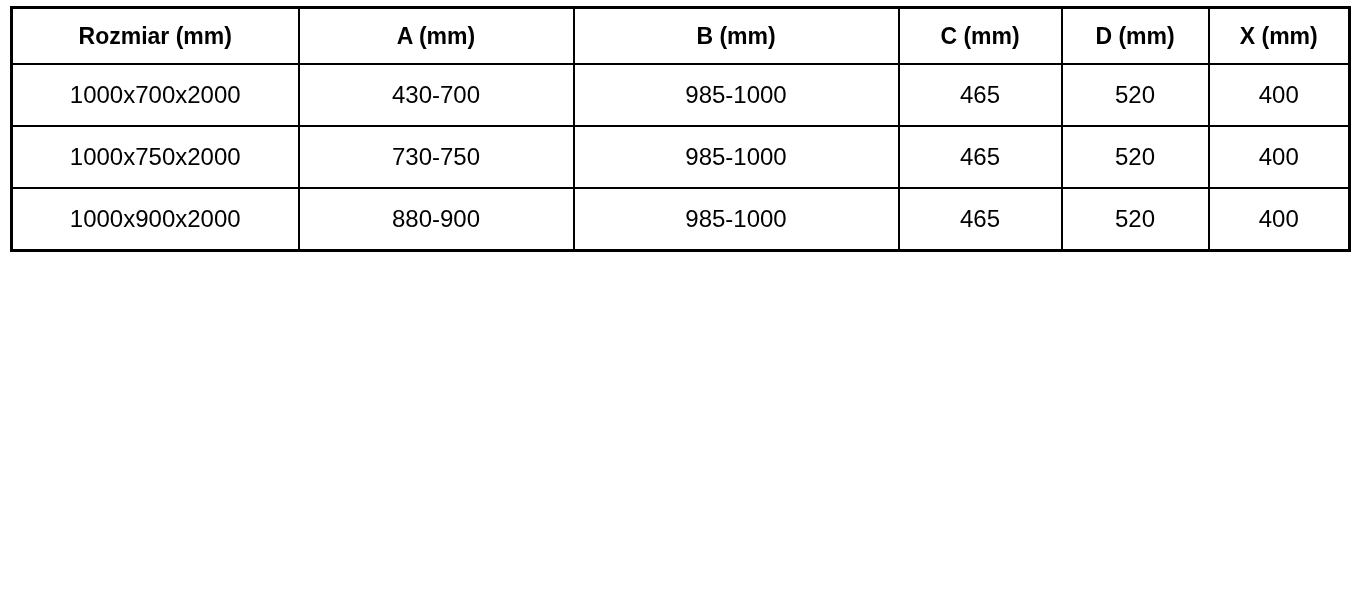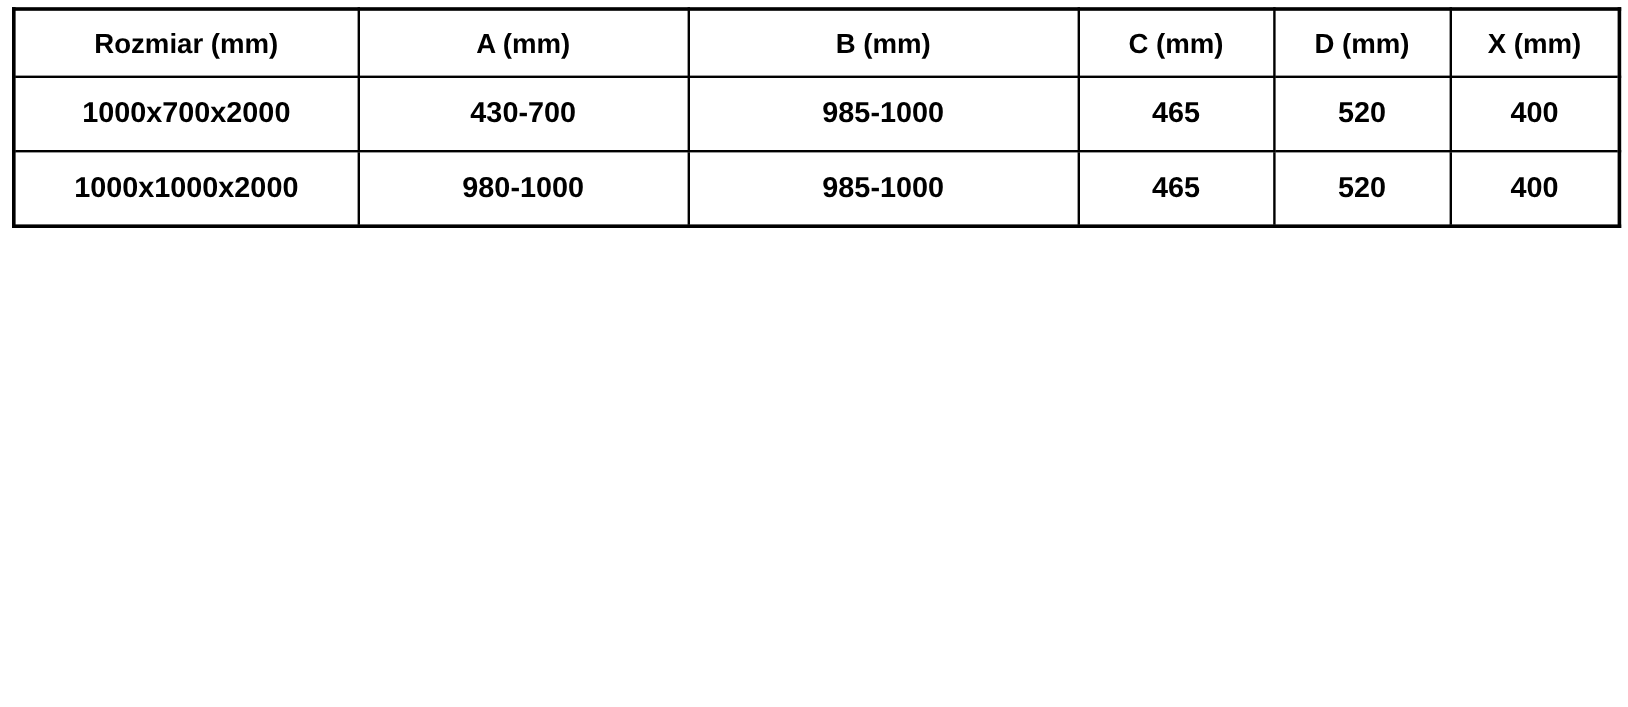--- a/index.html
+++ b/index.html
@@ -34,21 +34,21 @@
     white-space: nowrap;
   }
   table.size-table th {
     height: 54px;
     font-size: 23px;
     font-weight: bold;
   }
   table.size-table td {
     height: 60px;
     font-size: 24px;
-    font-weight: bold;
+    font-weight: normal;
     margin-top: 45px;
   }
   col.c-rozmiar { width: 287px; }
   col.c-a       { width: 275px; }
   col.c-b       { width: 325px; }
   col.c-c       { width: 163px; }
   col.c-d       { width: 147px; }
   col.c-x       { width: 141px; }
 </style>
 </head>
@@ -76,21 +76,29 @@
   <tbody>
       <tr>
         <td>1000x700x2000</td>
         <td>430-700</td>
         <td>985-1000</td>
         <td>465</td>
         <td>520</td>
         <td>400</td>
       </tr>
       <tr>
-        <td>1000x1000x2000</td>
-        <td>980-1000</td>
+        <td>1000x750x2000</td>
+        <td>730-750</td>
+        <td>985-1000</td>
+        <td>465</td>
+        <td>520</td>
+        <td>400</td>
+      </tr>
+      <tr>
+        <td>1000x900x2000</td>
+        <td>880-900</td>
         <td>985-1000</td>
         <td>465</td>
         <td>520</td>
         <td>400</td>
       </tr>
     </tbody>
 </table>
 
 </body></html>

